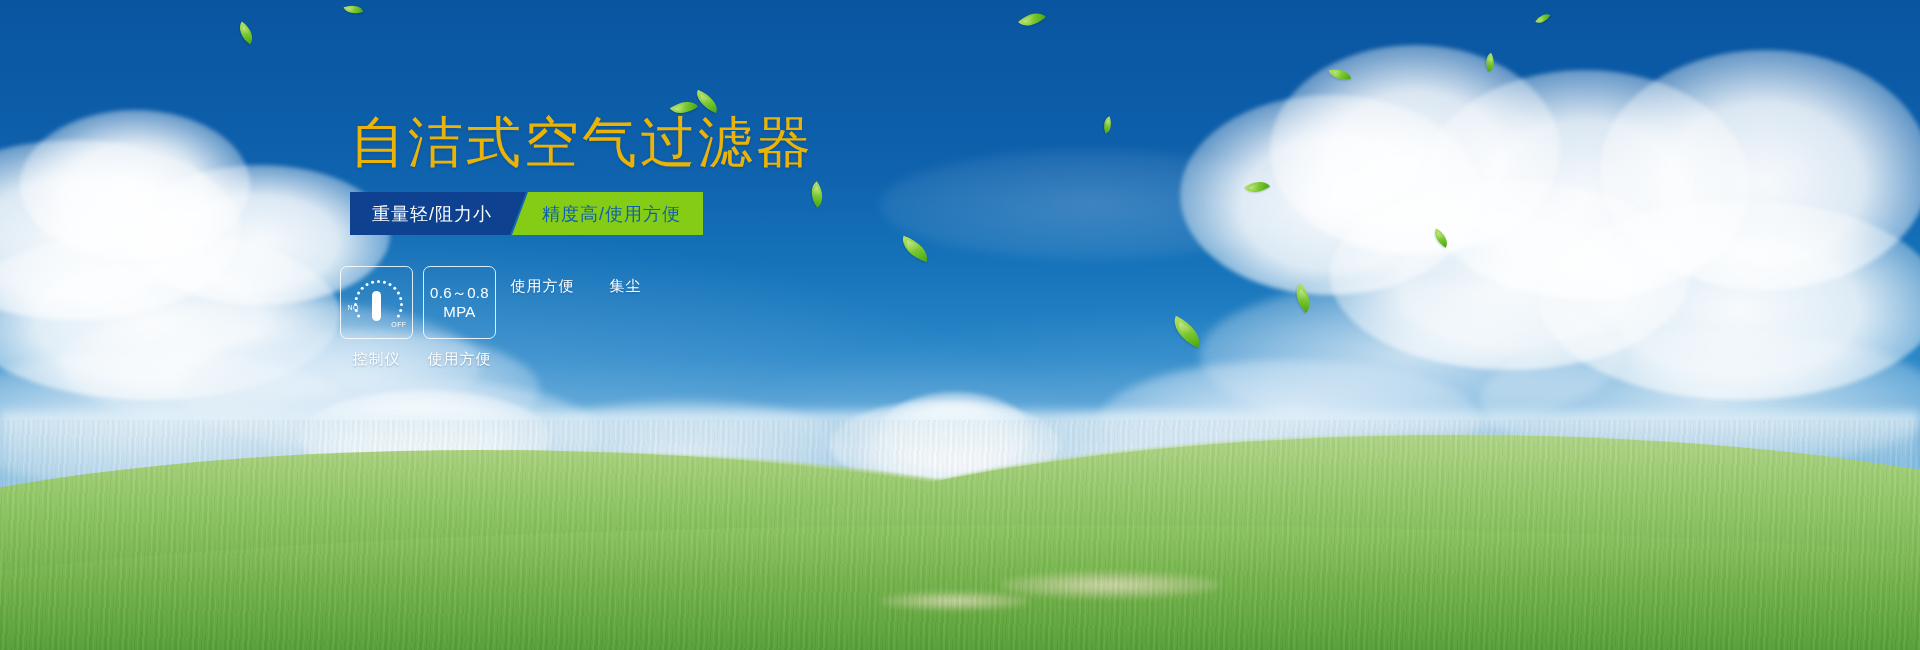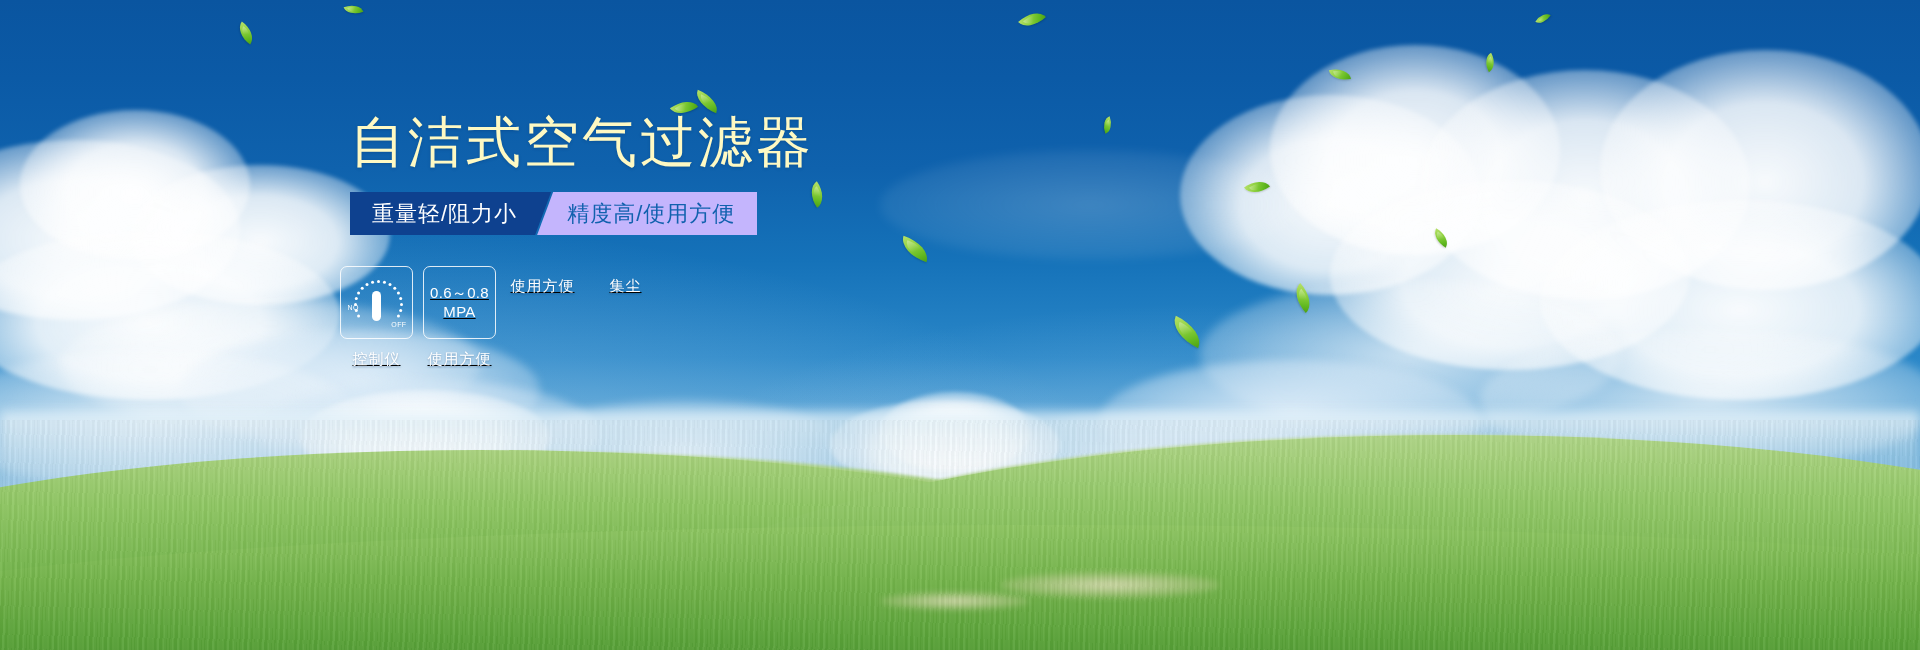--- a/index.html
+++ b/index.html
@@ -109,56 +109,56 @@
     border-radius:0 100% 0 100%;
   }
 
   
   .content { position:absolute; left:0; top:0; width:1920px; height:650px; }
 
   .title {
     position:absolute; left:350px; top:115px;
     font-size:55px; line-height:1;
     letter-spacing:3px;
-    color:#fef9c3;
+    color:#eab308;
     font-weight:300;
     white-space:nowrap;
     text-shadow:0 1px 3px rgba(0,40,90,0.25);
   }
   .title-leaf { position:absolute; left:340px; top:92px; }
   .title-leaf .leaf { position:absolute; }
 
   
   .badges {
     position:absolute; left:350px; top:192px;
     display:flex; align-items:stretch; height:43px;
   }
   .badge {
     display:flex; align-items:center; justify-content:center;
-    font-size:22px; letter-spacing:1px; white-space:nowrap;
+    font-size:18px; letter-spacing:1px; white-space:nowrap;
     padding:0 22px;
   }
   .badge-primary {
     background:#0e418f; color:#ffffff;
     padding-right:34px;
     clip-path:polygon(0 0, 100% 0, calc(100% - 16px) 100%, 0 100%);
   }
   .badge-secondary {
-    background:#c4b5fd; color:#1161ae;
+    background:#84cc16; color:#1161ae;
     margin-left:-14px;
     padding-left:30px; padding-right:22px;
     clip-path:polygon(16px 0, 100% 0, 100% 100%, 0 100%);
   }
 
   
   .features {
     position:absolute; left:350px; top:266px;
     display:flex; gap:30px;
   }
-  .feature { width:53px; display:flex; flex-direction:column; align-items:center;text-decoration:underline; }
+  .feature { width:53px; display:flex; flex-direction:column; align-items:center; }
   .feat-box {
     width:73px; height:73px;
     border:1px solid rgba(255,255,255,0.85);
     border-radius:7px;
     display:flex; flex-direction:column;
     align-items:center; justify-content:center;
     color:#ffffff;
   }
   .feat-text {
     font-size:15px; line-height:1.22; text-align:center;

